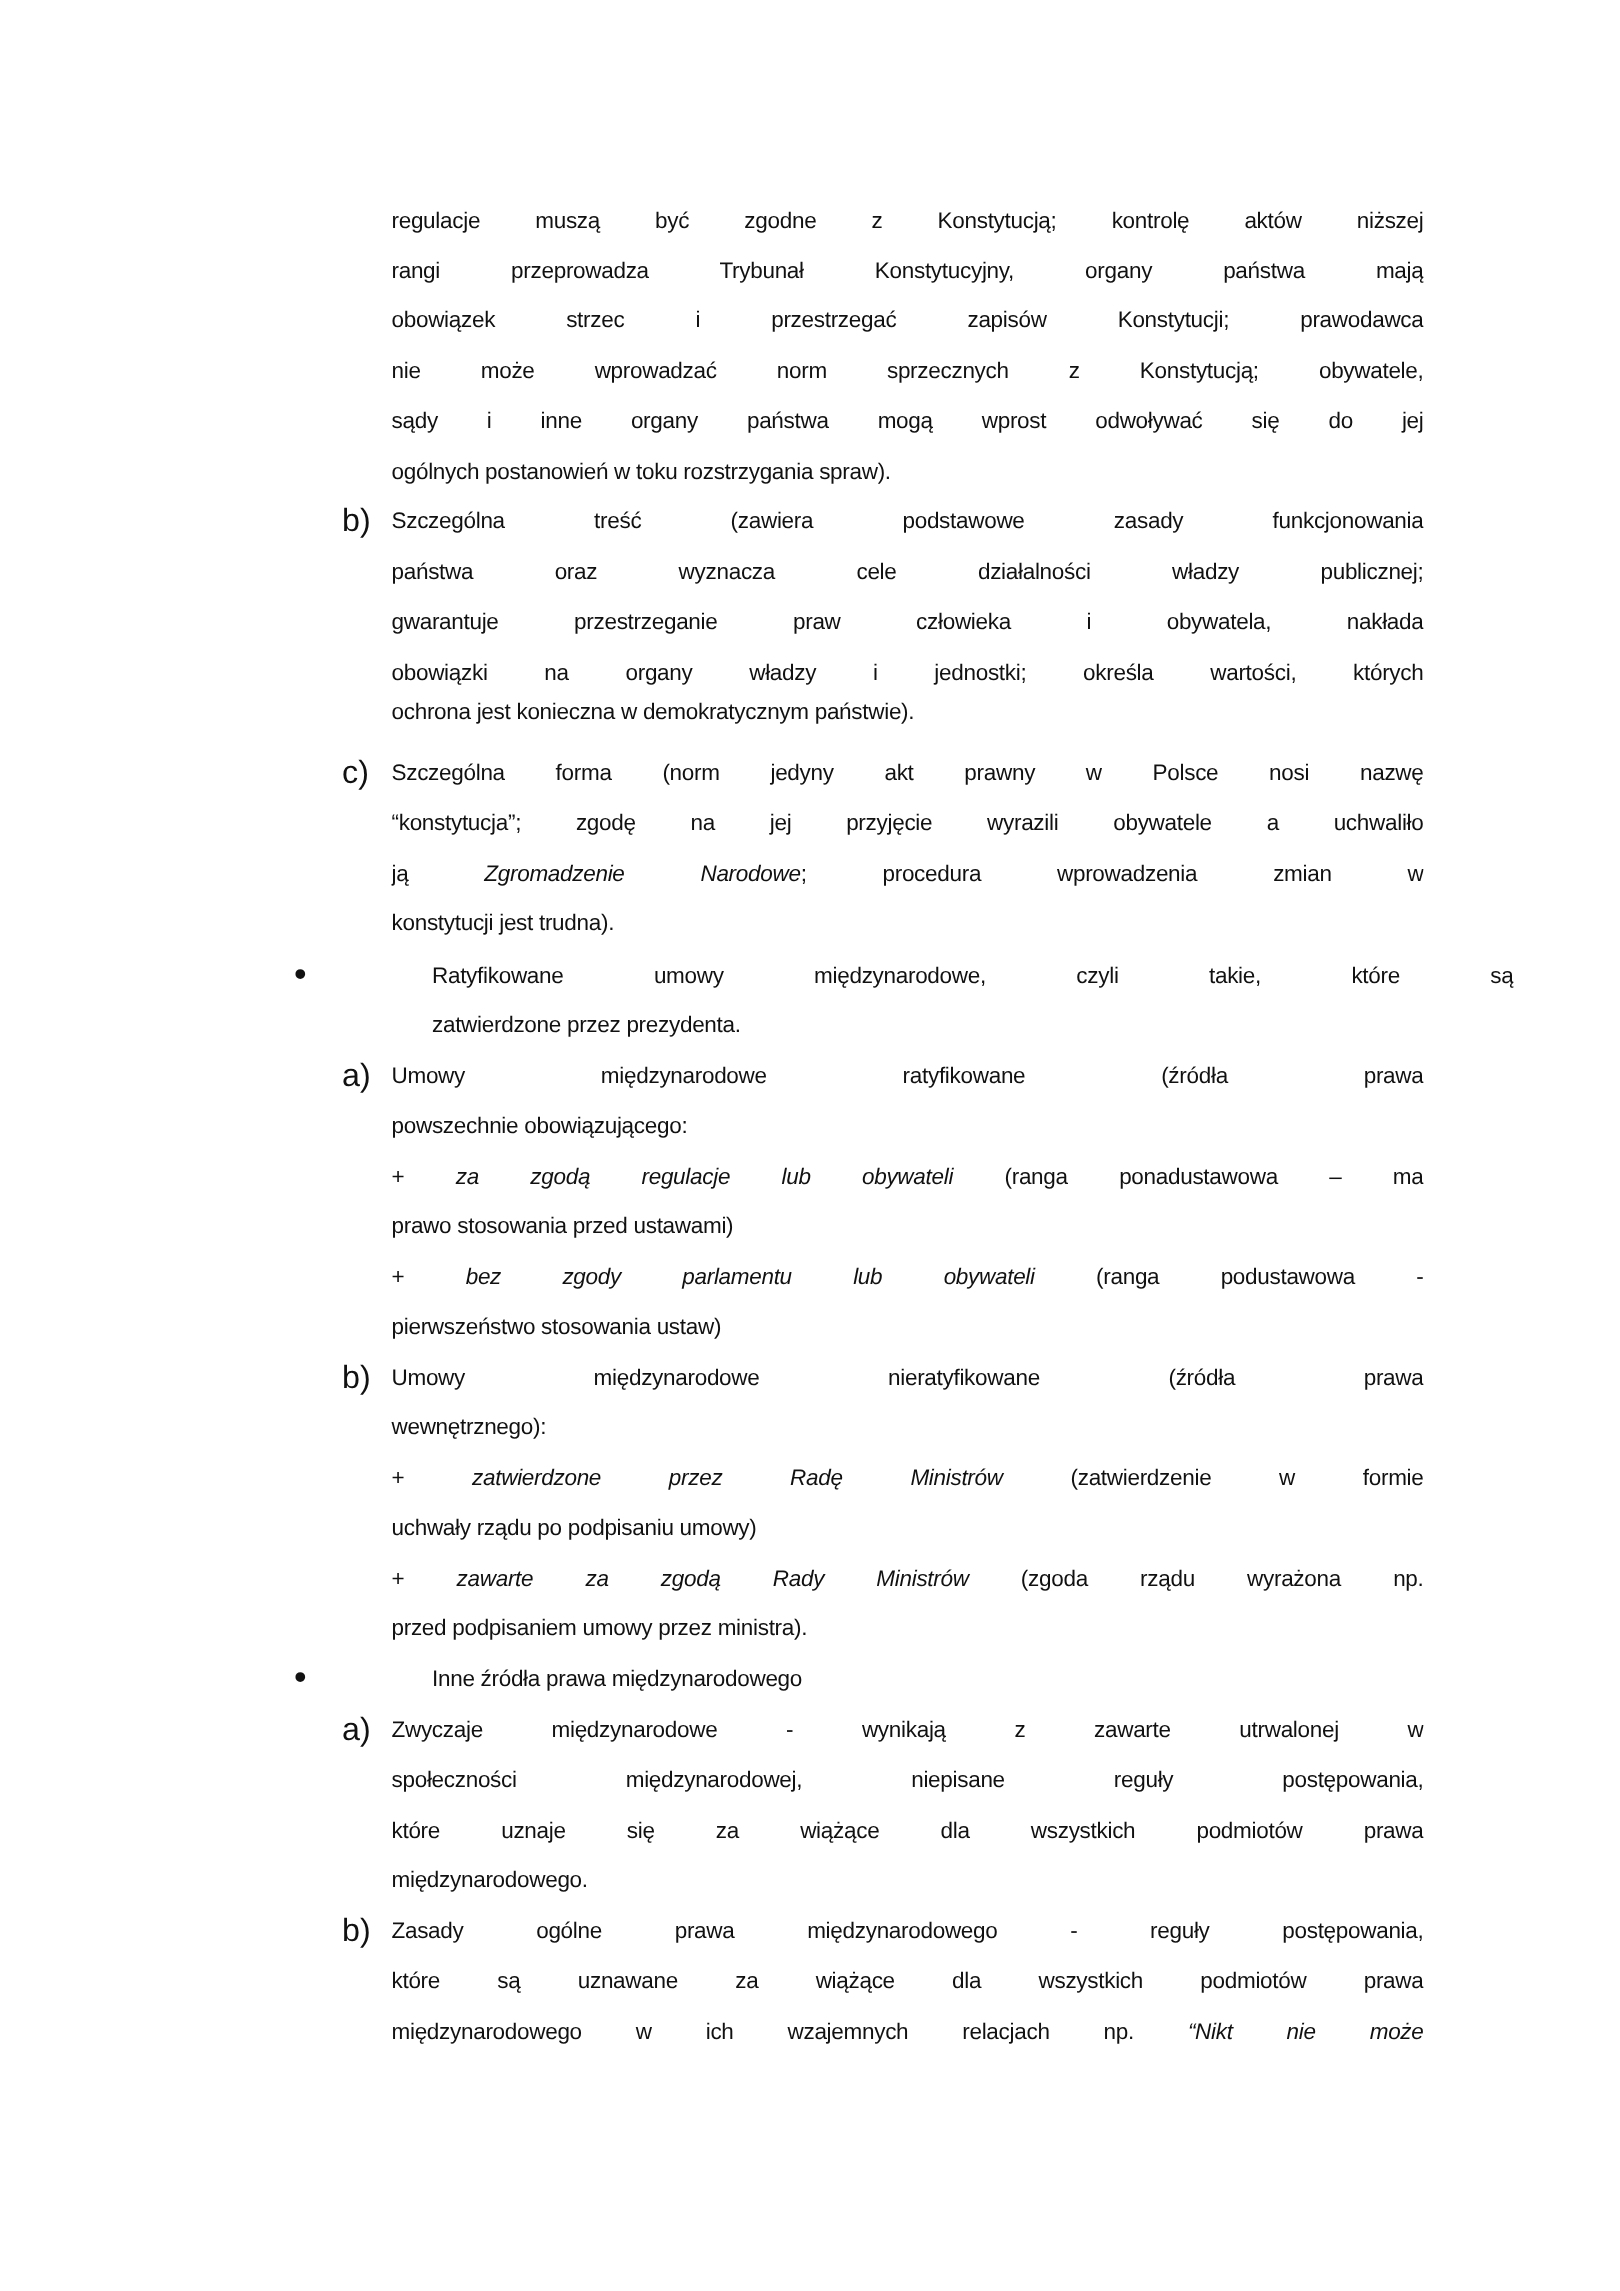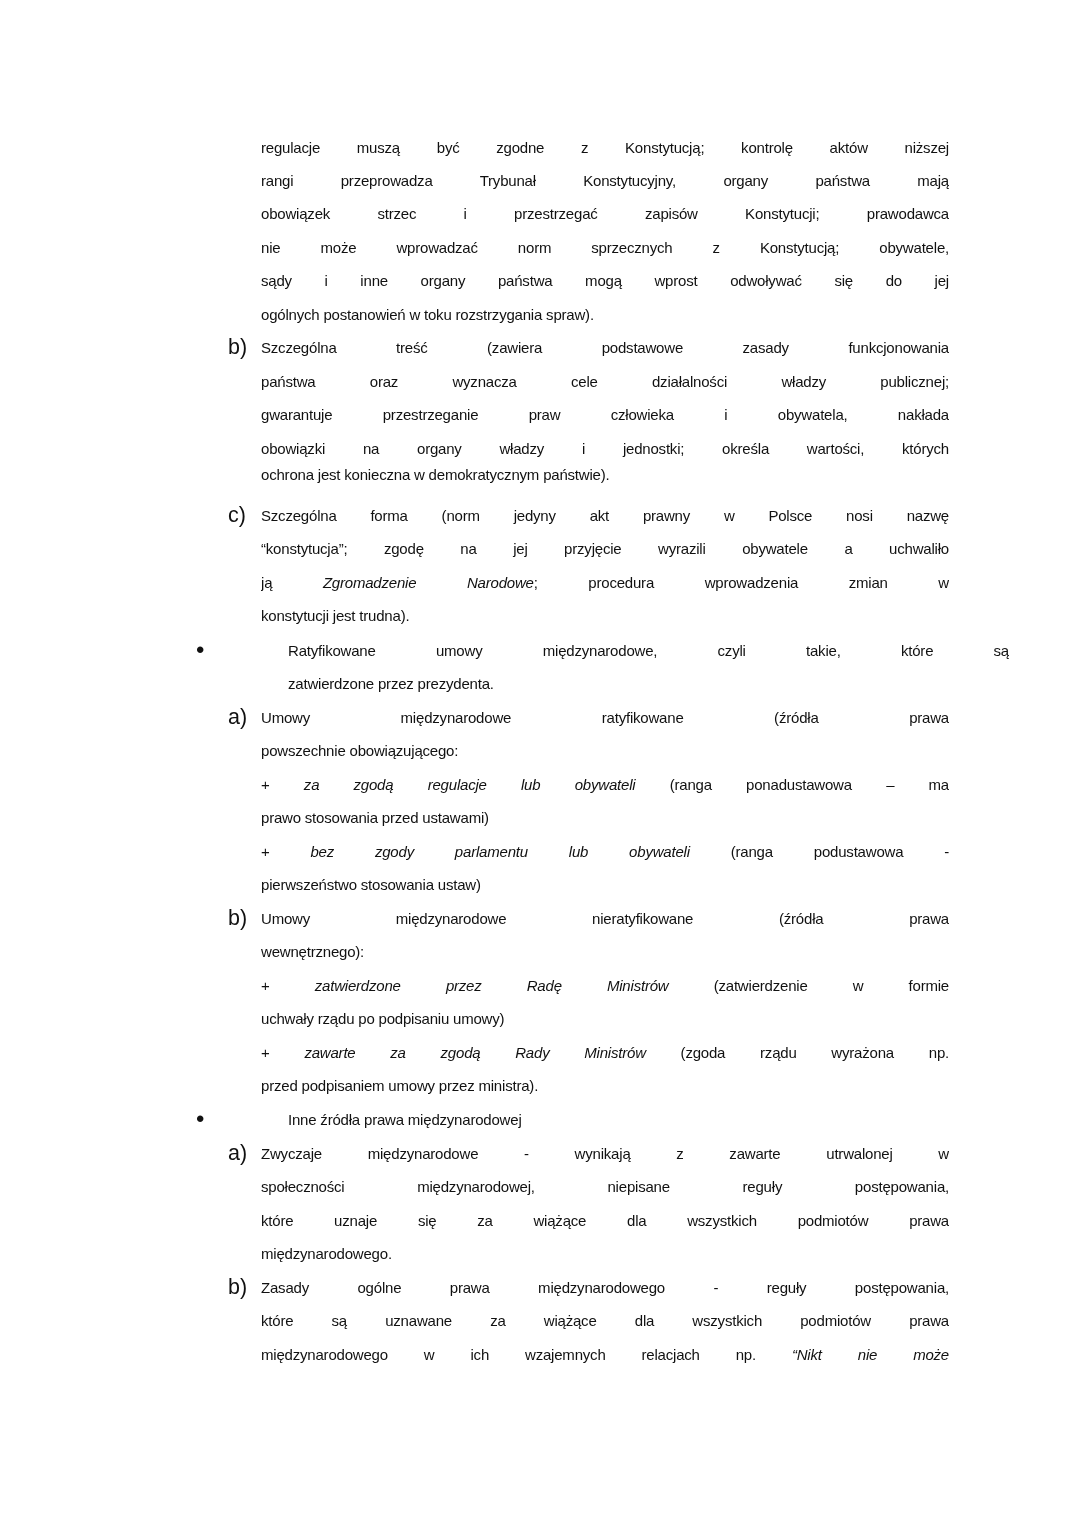--- a/index.html
+++ b/index.html
@@ -74,21 +74,21 @@
     <div class="line l2 just" style="top:902px"><b>Umowy międzynarodowe nieratyfikowane</b><span> (źródła prawa</span></div>
     <div class="line l2" style="top:935px">wewnętrznego):</div>
     <div class="line l2 just" style="top:969px"><span>+ </span><i>zatwierdzone przez Radę Ministrów</i><span> (zatwierdzenie w formie</span></div>
     <div class="line l2" style="top:1002px">uchwały rządu po podpisaniu umowy)</div>
     <div class="line l2 just" style="top:1036px"><span>+ </span><i>zawarte za zgodą Rady Ministrów</i><span> (zgoda rządu wyrażona np.</span></div>
     <div class="line l2" style="top:1069px">przed podpisaniem umowy przez ministra).</div>
   </div>
 
   <div>
     <span class="marker mk-bullet" style="top:1102px">•</span>
-    <div class="line l1" style="top:1103px"><b>Inne źródła prawa międzynarodowej</b></div>
+    <div class="line l1" style="top:1103px"><b>Inne źródła prawa międzynarodowego</b></div>
 
     <span class="marker mk-letter" style="top:1137px">a)</span>
     <div class="line l2 just" style="top:1137px"><b>Zwyczaje międzynarodowe</b><span> - wynikają z zawarte utrwalonej w</span></div>
     <div class="line l2 just" style="top:1170px">społeczności międzynarodowej, niepisane reguły postępowania,</div>
     <div class="line l2 just" style="top:1204px">które uznaje się za wiążące dla wszystkich podmiotów prawa</div>
     <div class="line l2" style="top:1237px">międzynarodowego.</div>
 
     <span class="marker mk-letter" style="top:1271px">b)</span>
     <div class="line l2 just" style="top:1271px"><b>Zasady ogólne prawa międzynarodowego</b><span> - reguły postępowania,</span></div>
     <div class="line l2 just" style="top:1304px">które są uznawane za wiążące dla wszystkich podmiotów prawa</div>

